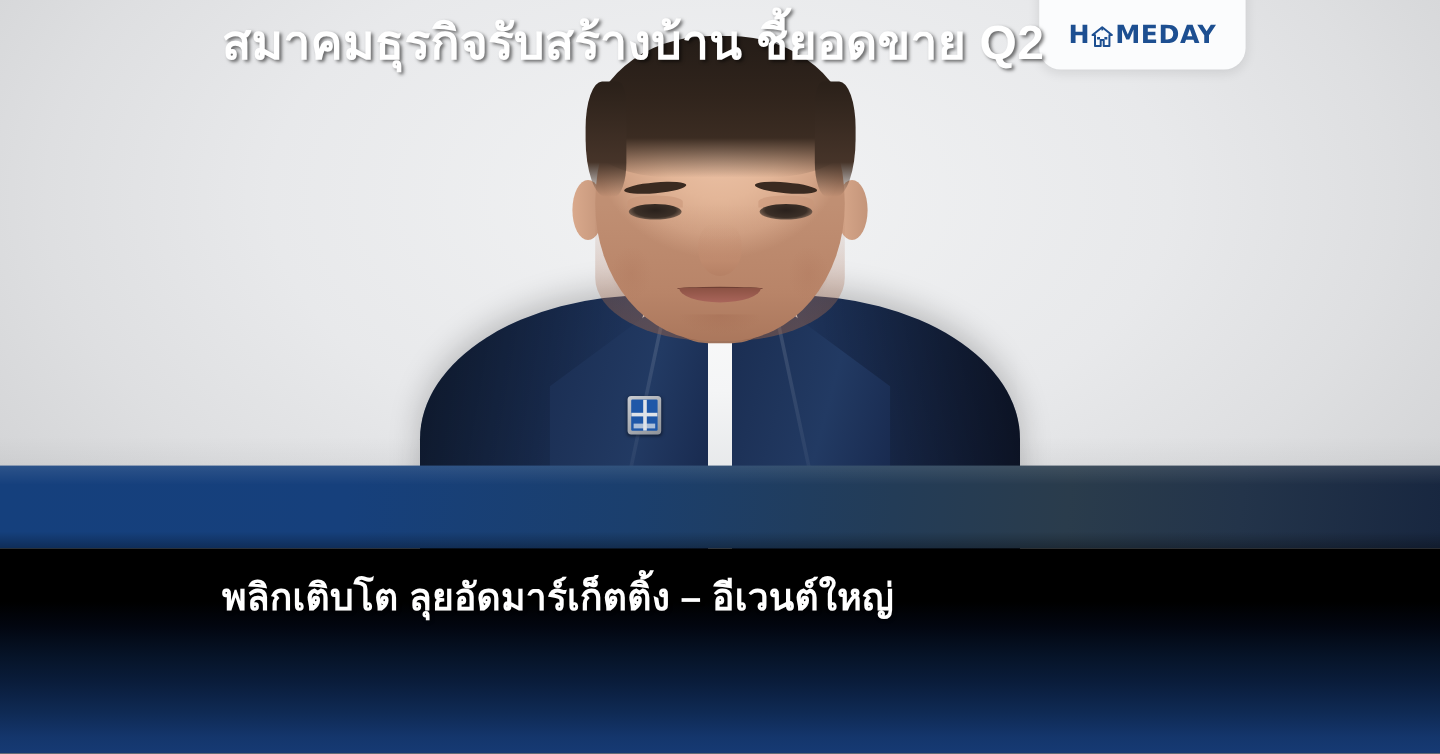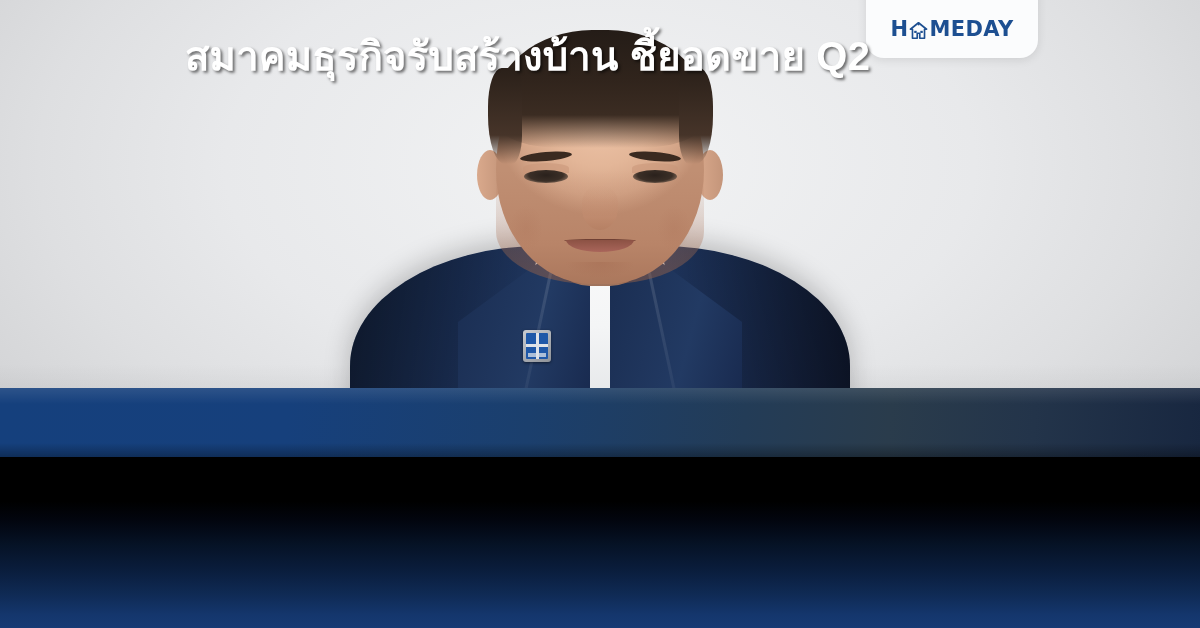--- a/index.html
+++ b/index.html
@@ -244,21 +244,20 @@
     position:absolute; left:0; top:0; width:1200px; height:69px;
     display:flex; align-items:center;
     padding-left:185px;
     color:#ffffff;
     font-family:"Liberation Sans", sans-serif;
     font-size:40px;
     font-weight:700;
     letter-spacing:.2px;
     white-space:nowrap;
     text-shadow:2px 2px 3px rgba(0,0,0,.55);
-    margin-top:21px;
   }
 
   
   .lower {
     position:absolute; left:0; top:457px; width:1200px; height:171px;
     background:linear-gradient(to bottom,
       #000000 0%,
       #000000 26%,
       #020610 38%,
       #061327 52%,
@@ -355,14 +354,15 @@
     </div>
   </div>
 
   <div class="band">
     <div class="band-top-sheen"></div>
     <div class="band-bottom-shade"></div>
   </div>
   <div class="headline">สมาคมธุรกิจรับสร้างบ้าน ชี้ยอดขาย Q2</div>
 
   <div class="lower"></div>
+  <div class="subline subline-1">พลิกเติบโต ลุยอัดมาร์เก็ตติ้ง – อีเวนต์ใหญ่</div>
 
 </div>
 
 </body></html>

